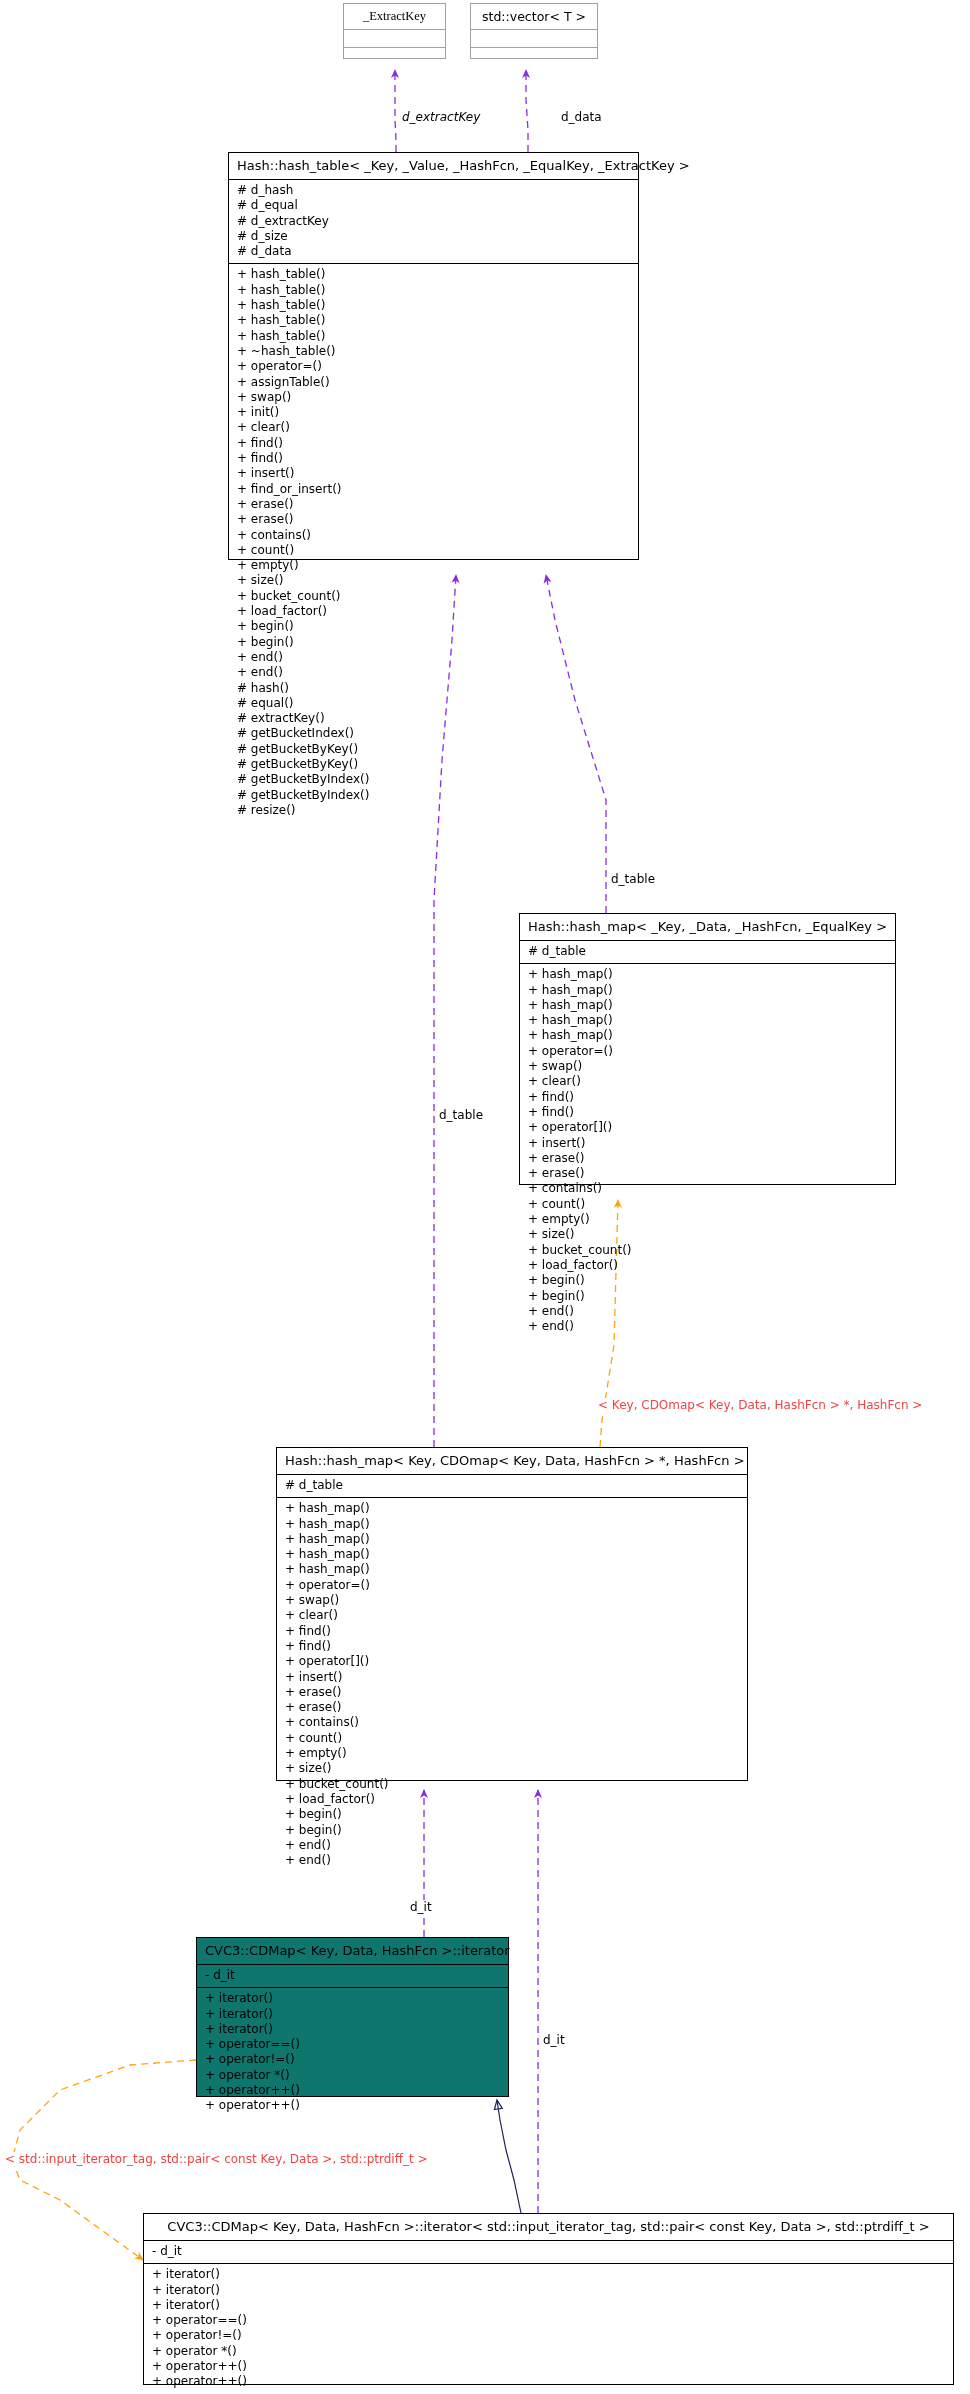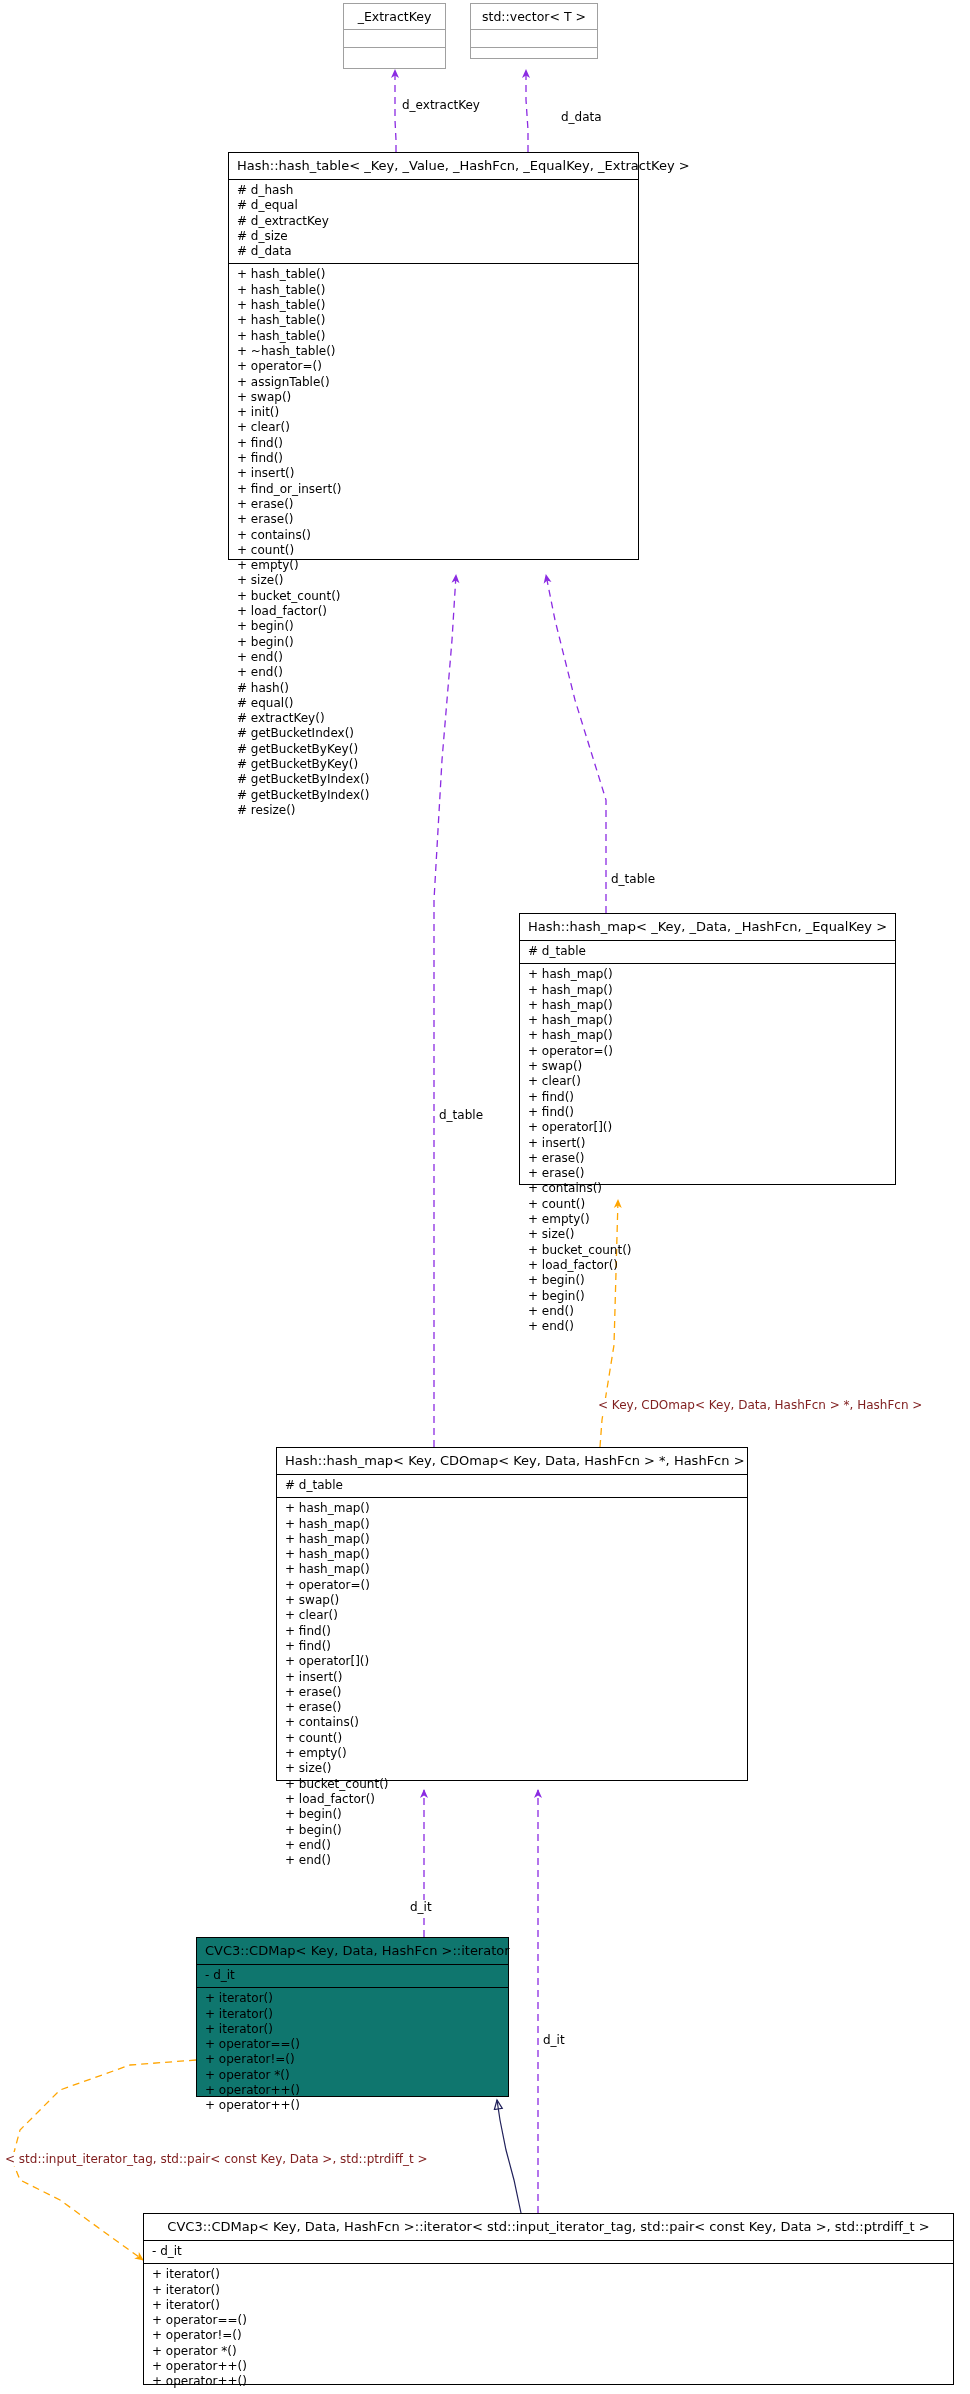--- a/index.html
+++ b/index.html
@@ -66,25 +66,25 @@
   }
   .edge-label {
     position: absolute;
     font-size: 12px;
     line-height: 14px;
     white-space: nowrap;
     background: #ffffff;
     padding: 0 1px;
   }
   .edge-label.orange {
-    color: #7f1d1d;
+    color: #ef4444;
   }
 
   
-  #n-extractkey { left: 343px; top: 3px; width: 103px; height: 66px; }
+  #n-extractkey { left: 343px; top: 3px; width: 103px; height: 56px; font-family: Liberation Serif, serif; }
   #n-vector     { left: 470px; top: 3px; width: 128px; height: 56px; }
   #n-hashtable  { left: 228px; top: 152px; width: 411px; height: 408px; }
   #n-hashmap1   { left: 519px; top: 913px; width: 377px; height: 272px; }
   #n-hashmap2   { left: 276px; top: 1447px; width: 472px; height: 334px; }
   #n-iterator   { left: 196px; top: 1937px; width: 313px; height: 160px; }
   #n-iterator2  { left: 143px; top: 2213px; width: 811px; height: 172px; }
 
   #n-extractkey .title, #n-vector .title { font-size: 12.5px; padding: 5px 6px; }
   #n-extractkey .seg, #n-vector .seg { height: 17px; }
   #n-extractkey .seg.first, #n-vector .seg.first { border-bottom: 1px solid #a0a0a0; }
@@ -298,21 +298,21 @@
         <div class="row">+ iterator()</div>
         <div class="row">+ iterator()</div>
         <div class="row">+ operator==()</div>
         <div class="row">+ operator!=()</div>
         <div class="row">+ operator *()</div>
         <div class="row">+ operator++()</div>
         <div class="row">+ operator++()</div>
       </div>
   </div>
 
-  <div class="edge-label" style="left:401px; top:98px;">d_extractKey</div>
+  <div class="edge-label" style="left:401px; top:110px;font-style:italic;">d_extractKey</div>
   <div class="edge-label" style="left:531px; top:110px;margin-left:29px;">d_data</div>
   <div class="edge-label" style="left:610px; top:872px;">d_table</div>
   <div class="edge-label" style="left:438px; top:1108px;">d_table</div>
   <div class="edge-label orange" style="left:597px; top:1398px;">&lt; Key, CDOmap&lt; Key, Data, HashFcn &gt; *, HashFcn &gt;</div>
   <div class="edge-label" style="left:409px; top:1900px;">d_it</div>
   <div class="edge-label" style="left:542px; top:2033px;">d_it</div>
   <div class="edge-label orange" style="left:4px; top:2152px;">&lt; std::input_iterator_tag, std::pair&lt; const Key, Data &gt;, std::ptrdiff_t &gt;</div>
 
 </div>
 

